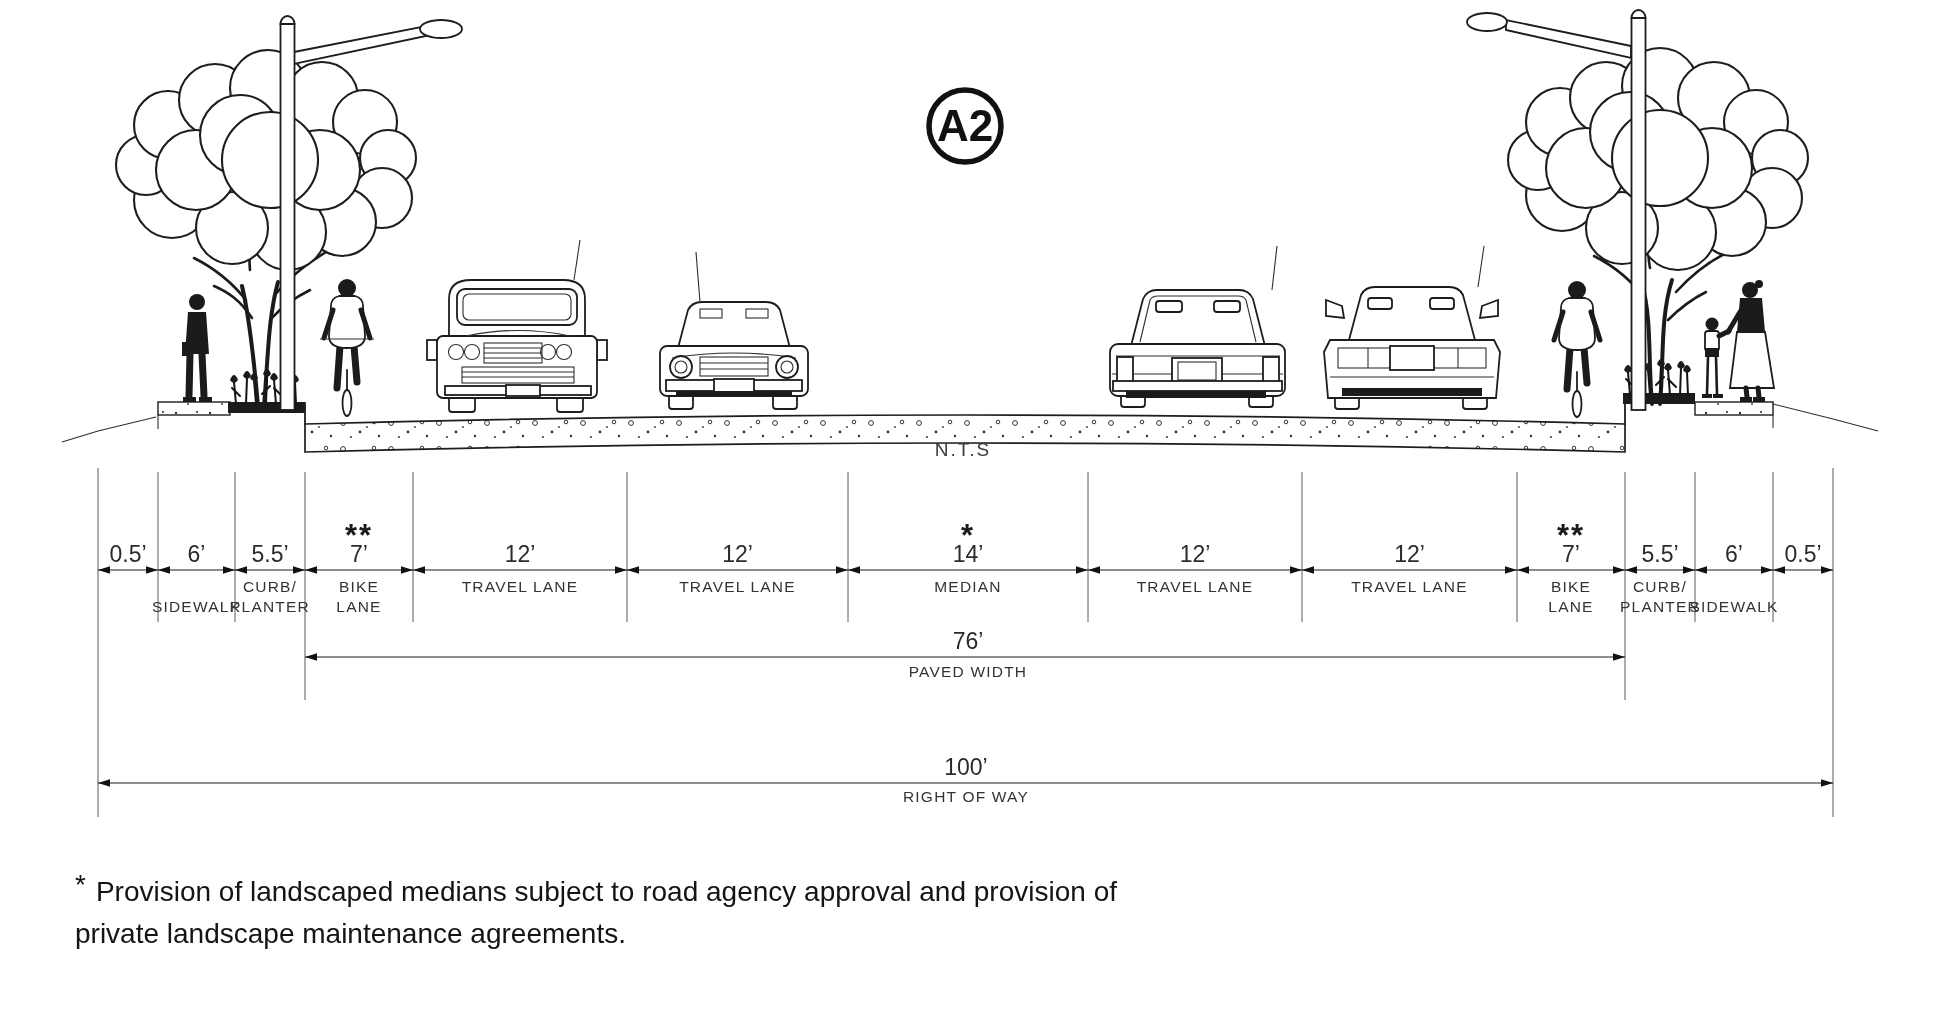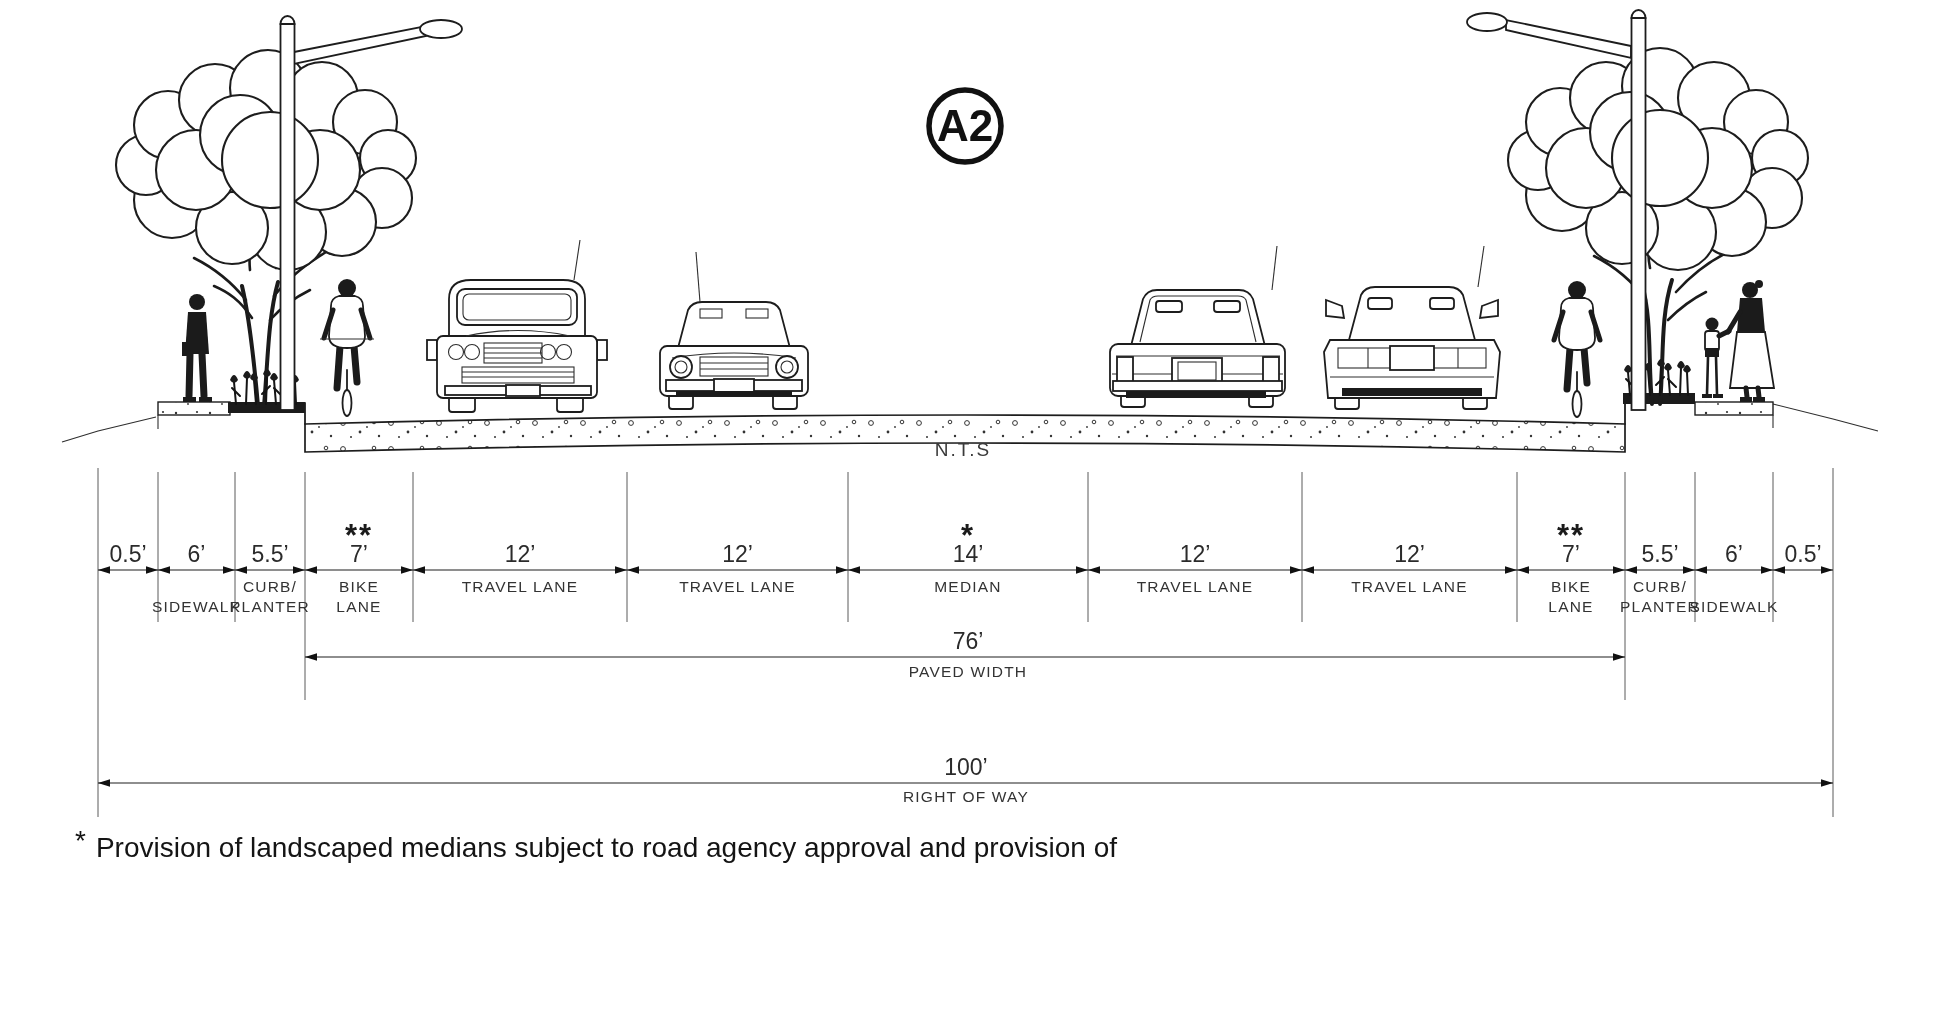--- a/index.html
+++ b/index.html
@@ -22,21 +22,21 @@
   
   text.cad{font-family:"Liberation Sans",sans-serif;fill:#2b2b2b;}
   text.val {font-size:23px;text-anchor:middle;}
   text.nm  {font-size:15.5px;letter-spacing:1.2px;text-anchor:middle;fill:#333;}
   text.star{font-size:31px;font-weight:bold;text-anchor:middle;letter-spacing:2px;fill:#1a1a1a;}
   text.nts {font-size:19px;letter-spacing:2px;text-anchor:middle;fill:#3a3a3a;}
   text.badge{font-size:44px;font-weight:bold;text-anchor:middle;fill:#111;}
   
   .notes{position:absolute;left:75px;top:820px;width:1250px;color:#141414;
          font-size:28px;line-height:42px;}
-  .note{margin-bottom:30px;}
+  .note{margin-bottom:30px;margin-top:44px;}
   .note .marker{vertical-align:7px;margin-right:9px;letter-spacing:1px;}
 </style>
 </head>
 <body>
 
 <div id="stage">
 <svg width="1939" height="1011" viewBox="0 0 1939 1011">
 
   <defs>
     <marker id="arr" markerUnits="userSpaceOnUse" markerWidth="14" markerHeight="10" refX="13" refY="5" orient="auto-start-reverse">
@@ -420,15 +420,16 @@
     <text class="cad nm" x="968" y="677">PAVED WIDTH</text>
 
     <text class="cad val" x="966" y="775">100’</text>
     <text class="cad nm" x="966" y="802">RIGHT OF WAY</text>
   </g>
 </svg>
 
   <div class="notes">
     <div class="note">
       <div><span class="marker">*</span><span>Provision of landscaped medians subject to road agency approval and provision of</span></div>
+      <div>private landscape maintenance agreements.</div>
     </div>
   </div>
 </div>
 
 </body></html>

